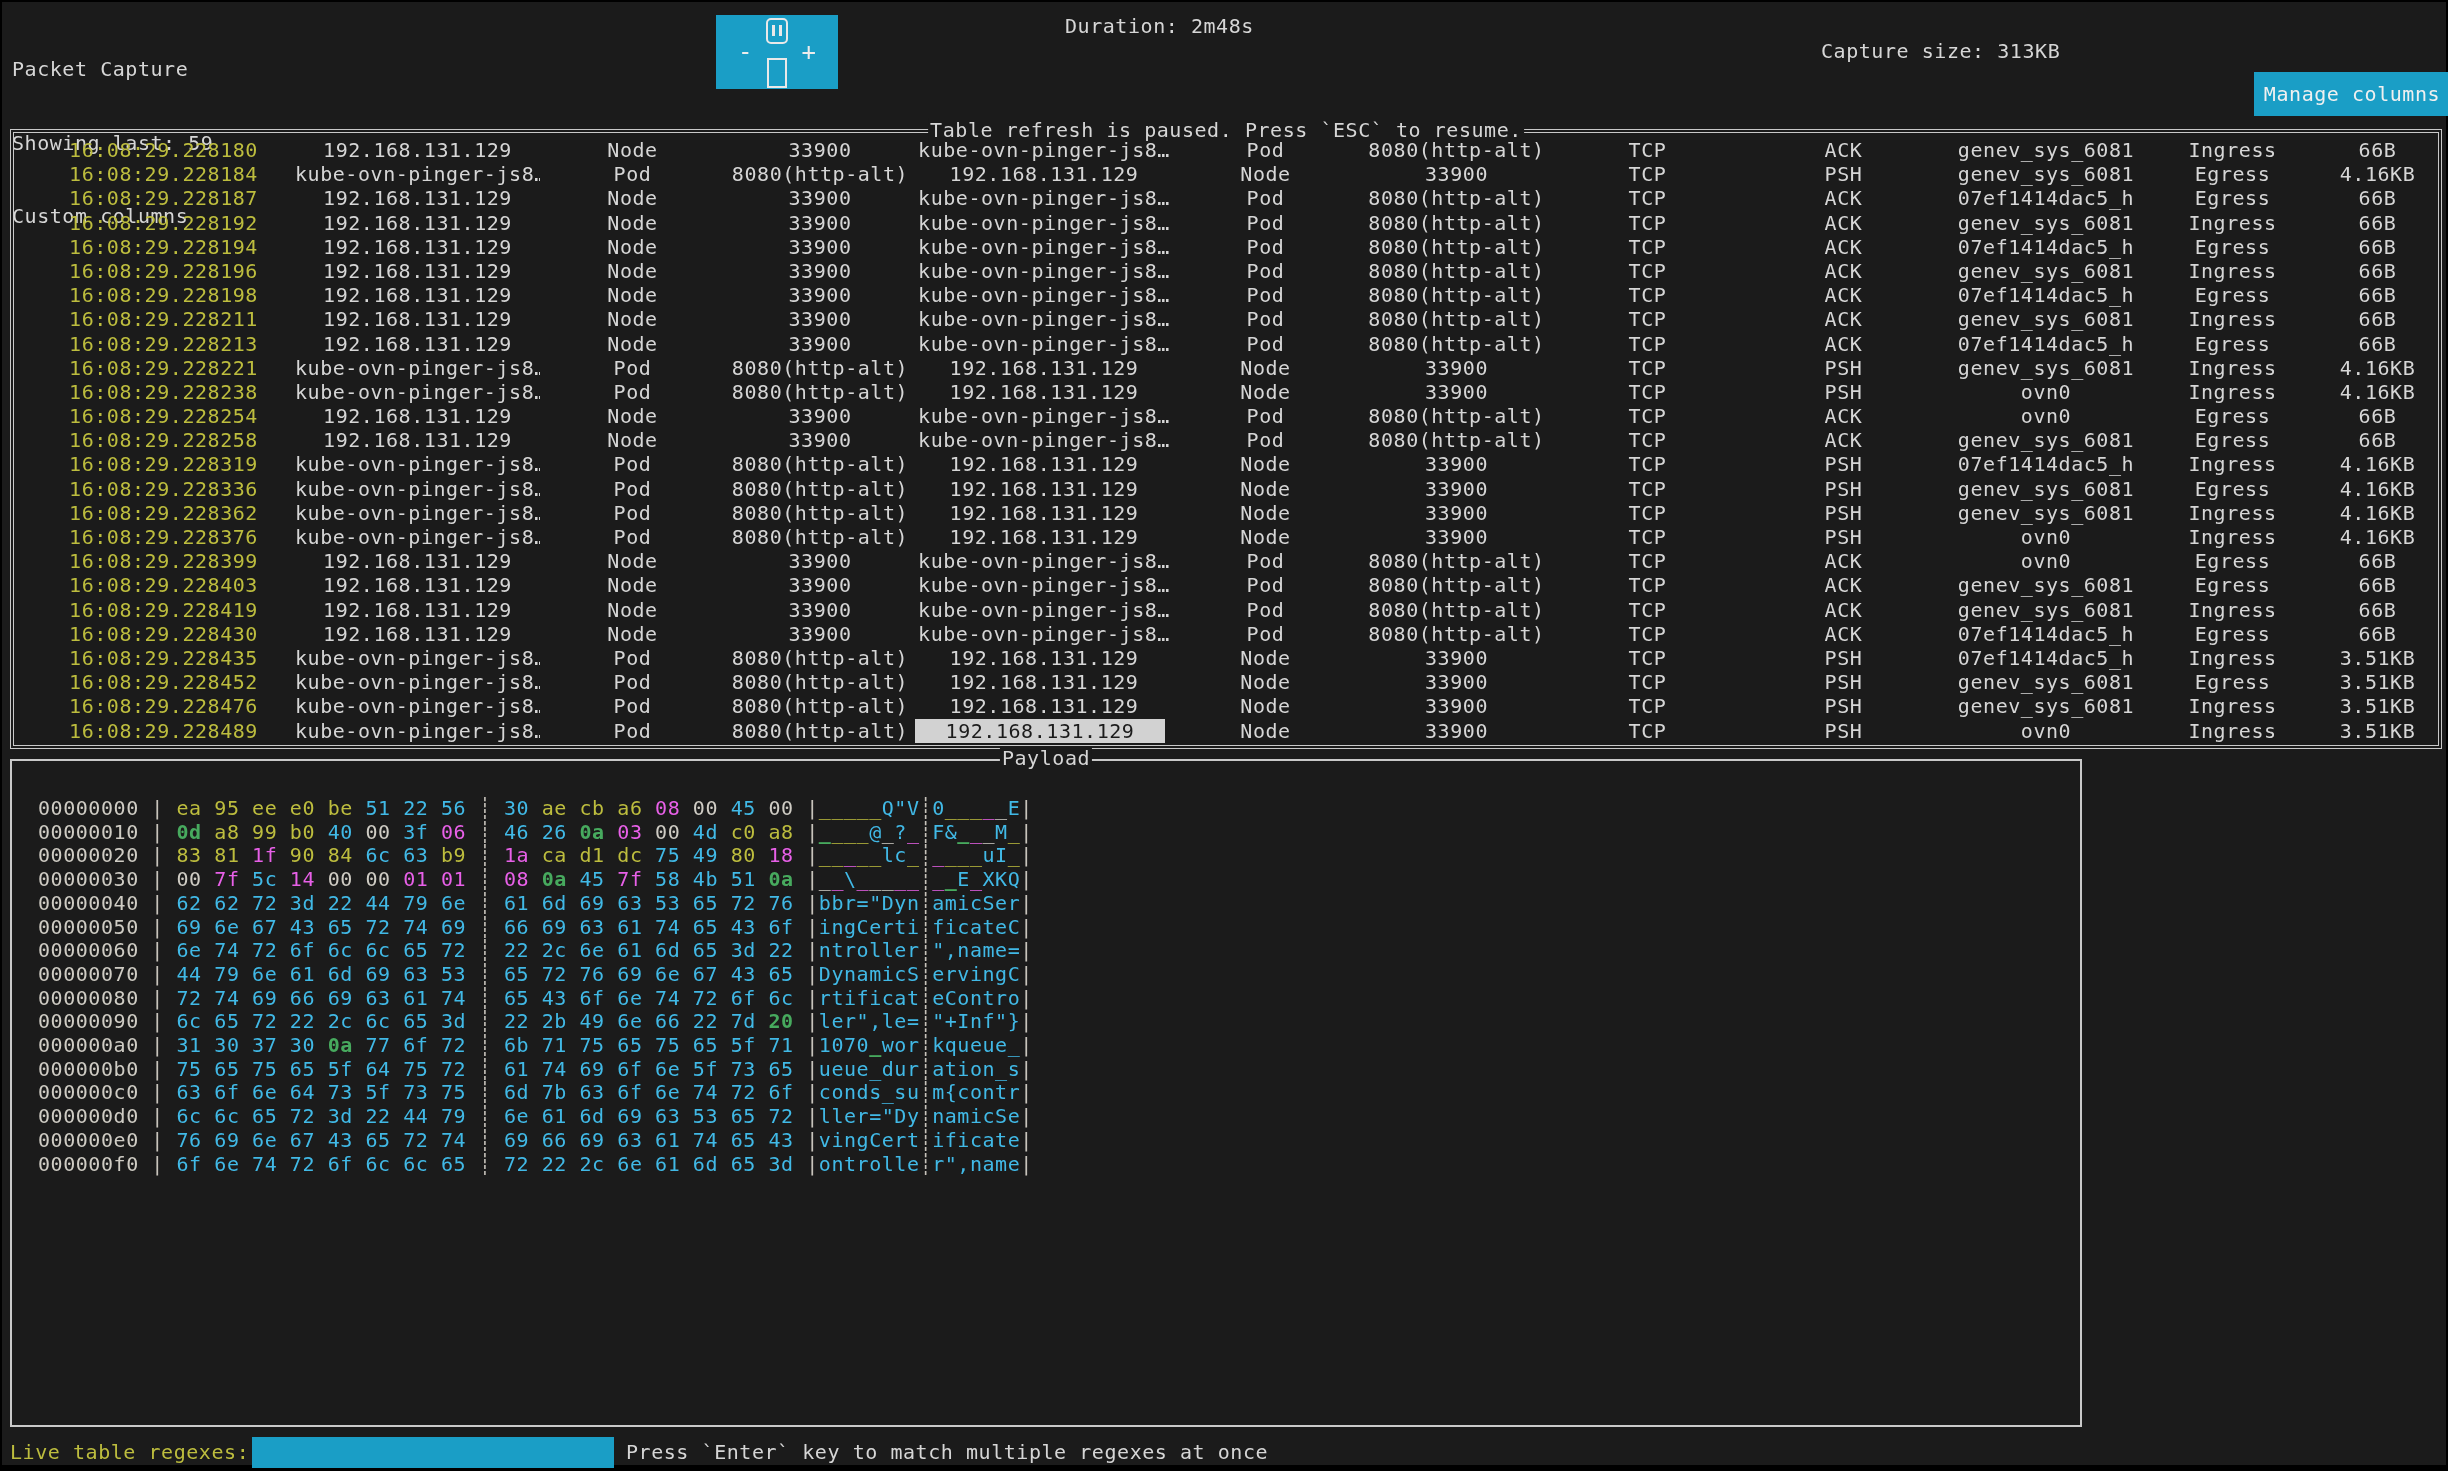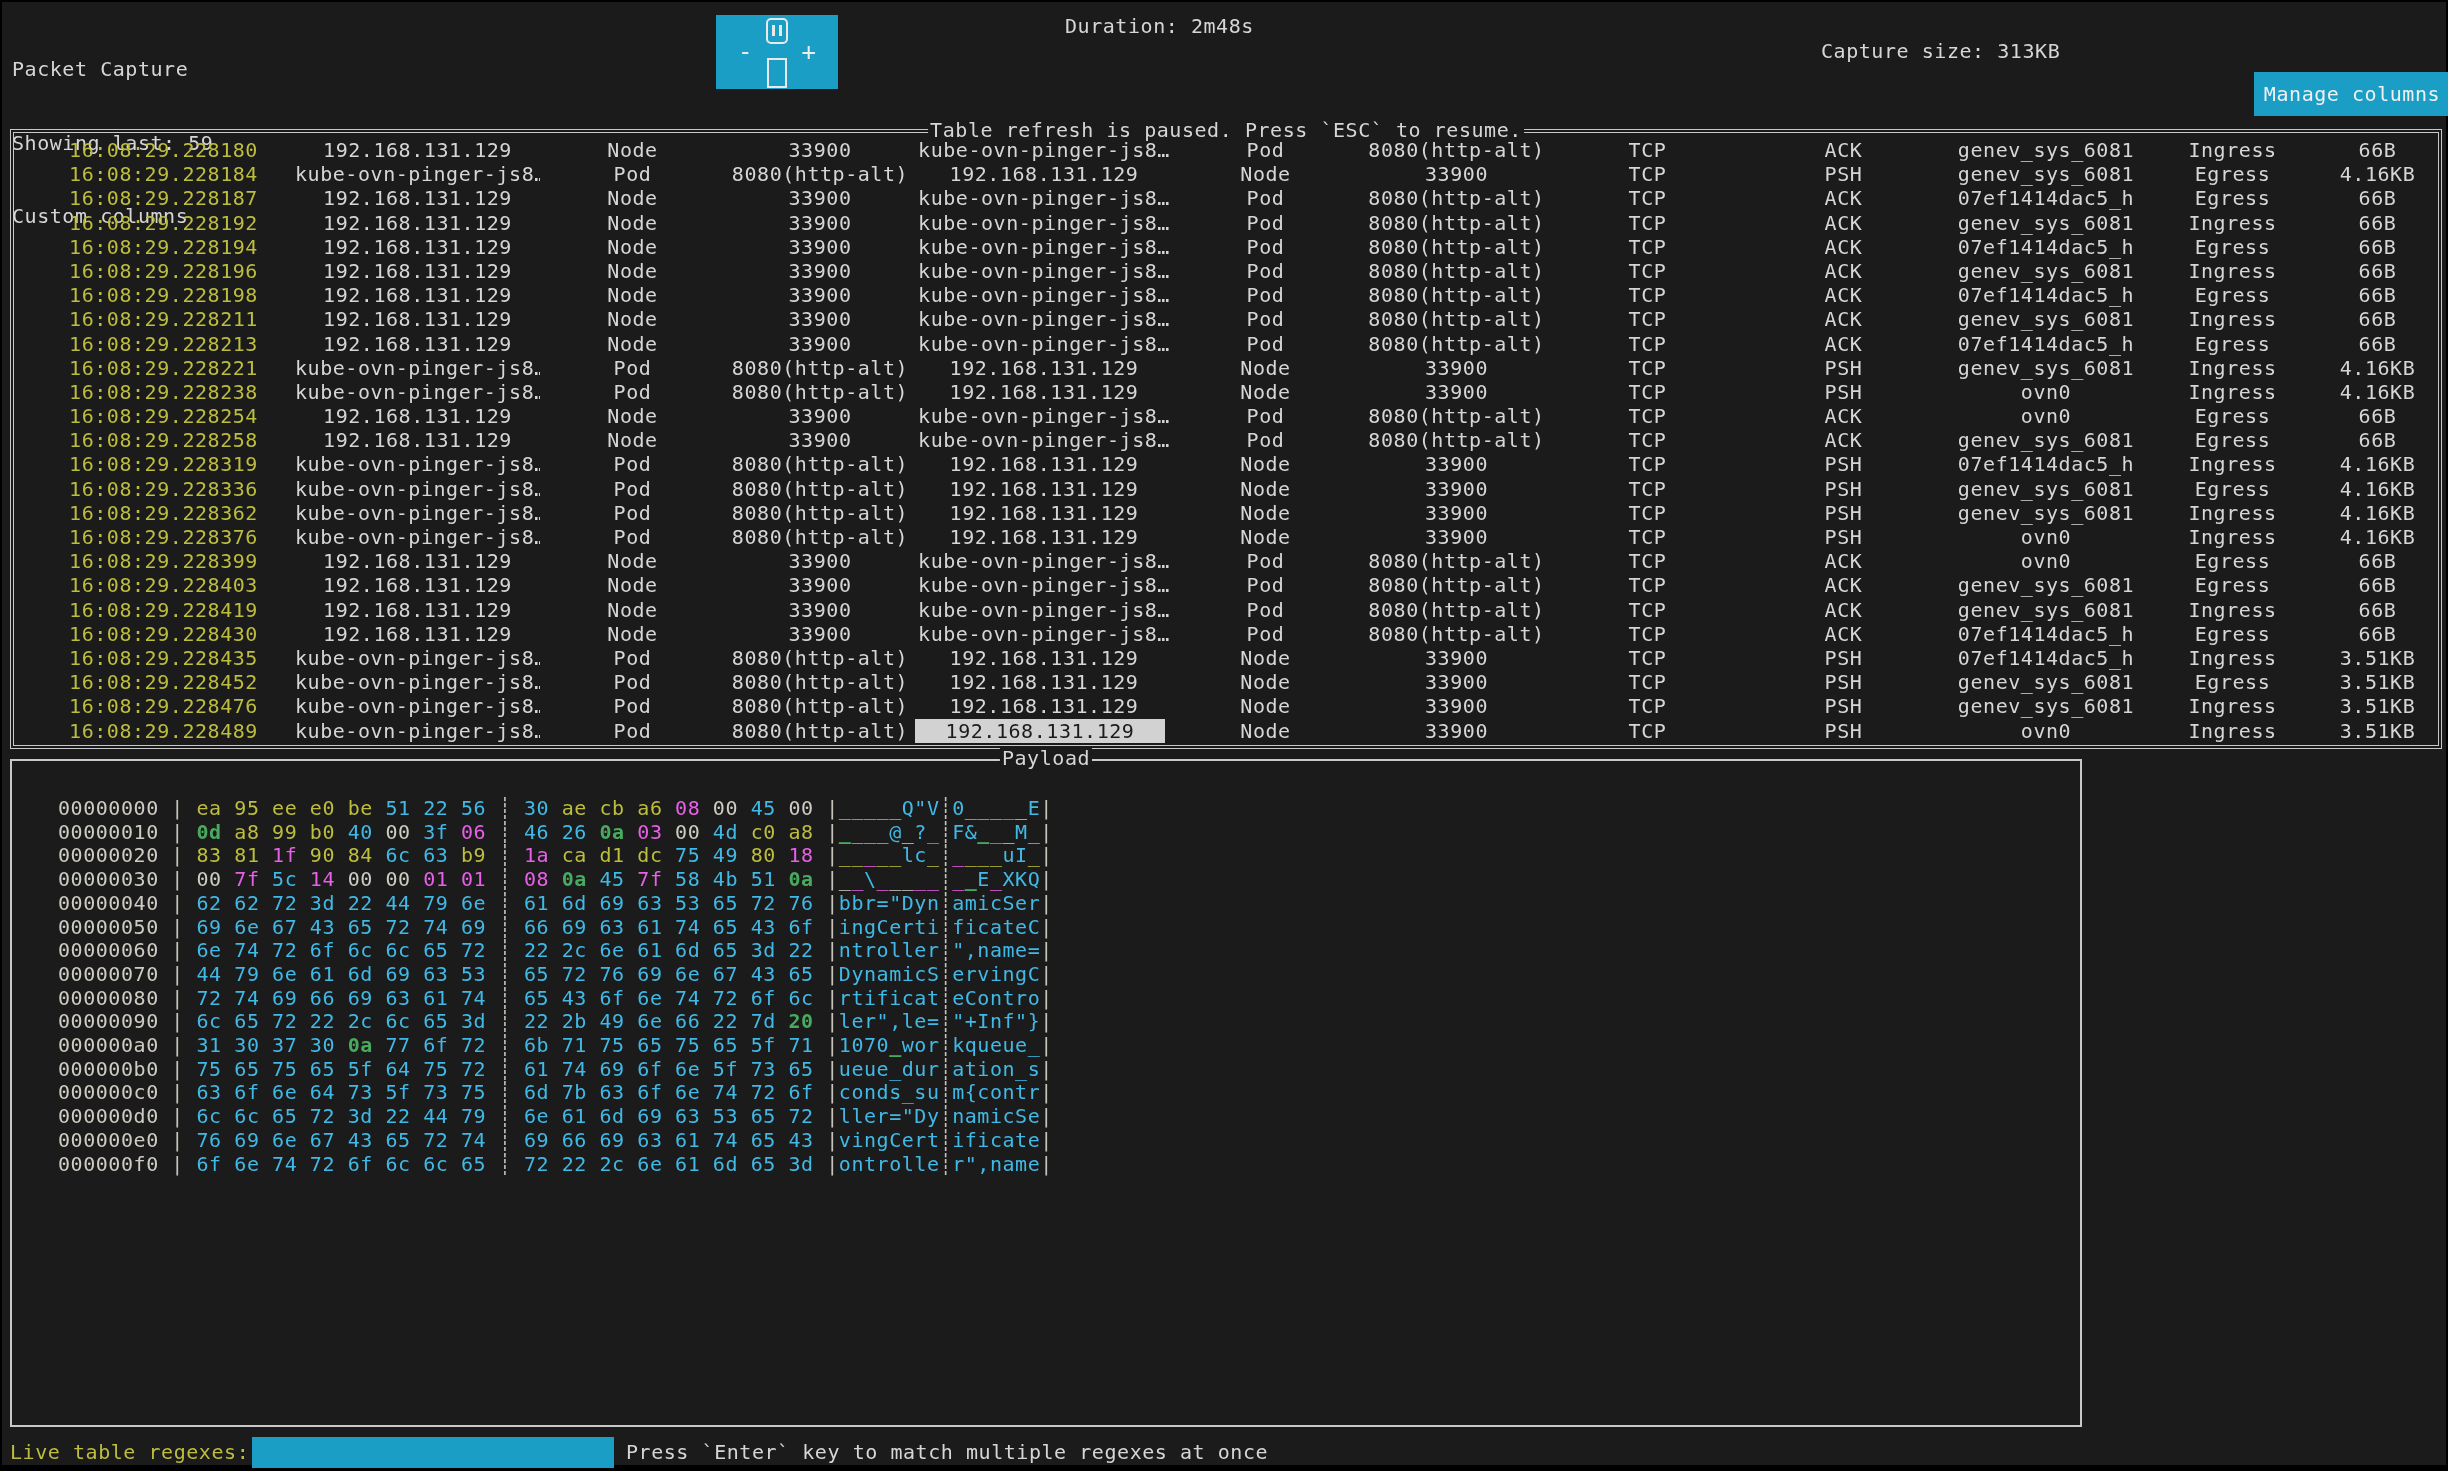--- a/index.html
+++ b/index.html
@@ -29,21 +29,21 @@
   .box-banner{position:absolute;top:-15px;left:50%;transform:translateX(-50%);background:#1b1b1b;padding:0 2px;white-space:pre;}
   .rows{position:absolute;left:7px;right:3px;top:5px;text-align:center;}
   .prow{display:grid;grid-template-columns:263px 245px 185px 190px 258px 185px 197px 185px 207px 198px 175px 1fr;
         height:24.2px;line-height:24.2px;padding-left:11px;white-space:pre;}
   .prow>span{overflow:hidden;}
   .c-time{color:#bdbd3e;}
   .cell-sel{background:#d2d2d2;color:#1b1b1b;width:250px;}
 
   
   .payload-box{position:absolute;left:8px;top:757px;width:2072px;height:668px;border:2px solid #c9c9c9;box-sizing:border-box;}
-  .hex{position:absolute;left:46px;top:36px;line-height:23.7px;text-align:right;}
+  .hex{position:absolute;left:26px;top:36px;line-height:23.7px;text-align:right;}
   .hline{white-space:pre;}
   .off{color:#cfccc4;}
   .sep{color:#c7c3bb;}
   .b-print{color:#41b9e6;}
   .b-null{color:#cfccc4;}
   .b-ws{color:#47aa5e;font-weight:bold;}
   .b-ctl{color:#e860e8;}
   .b-hi{color:#bdbd3e;}
 
   

